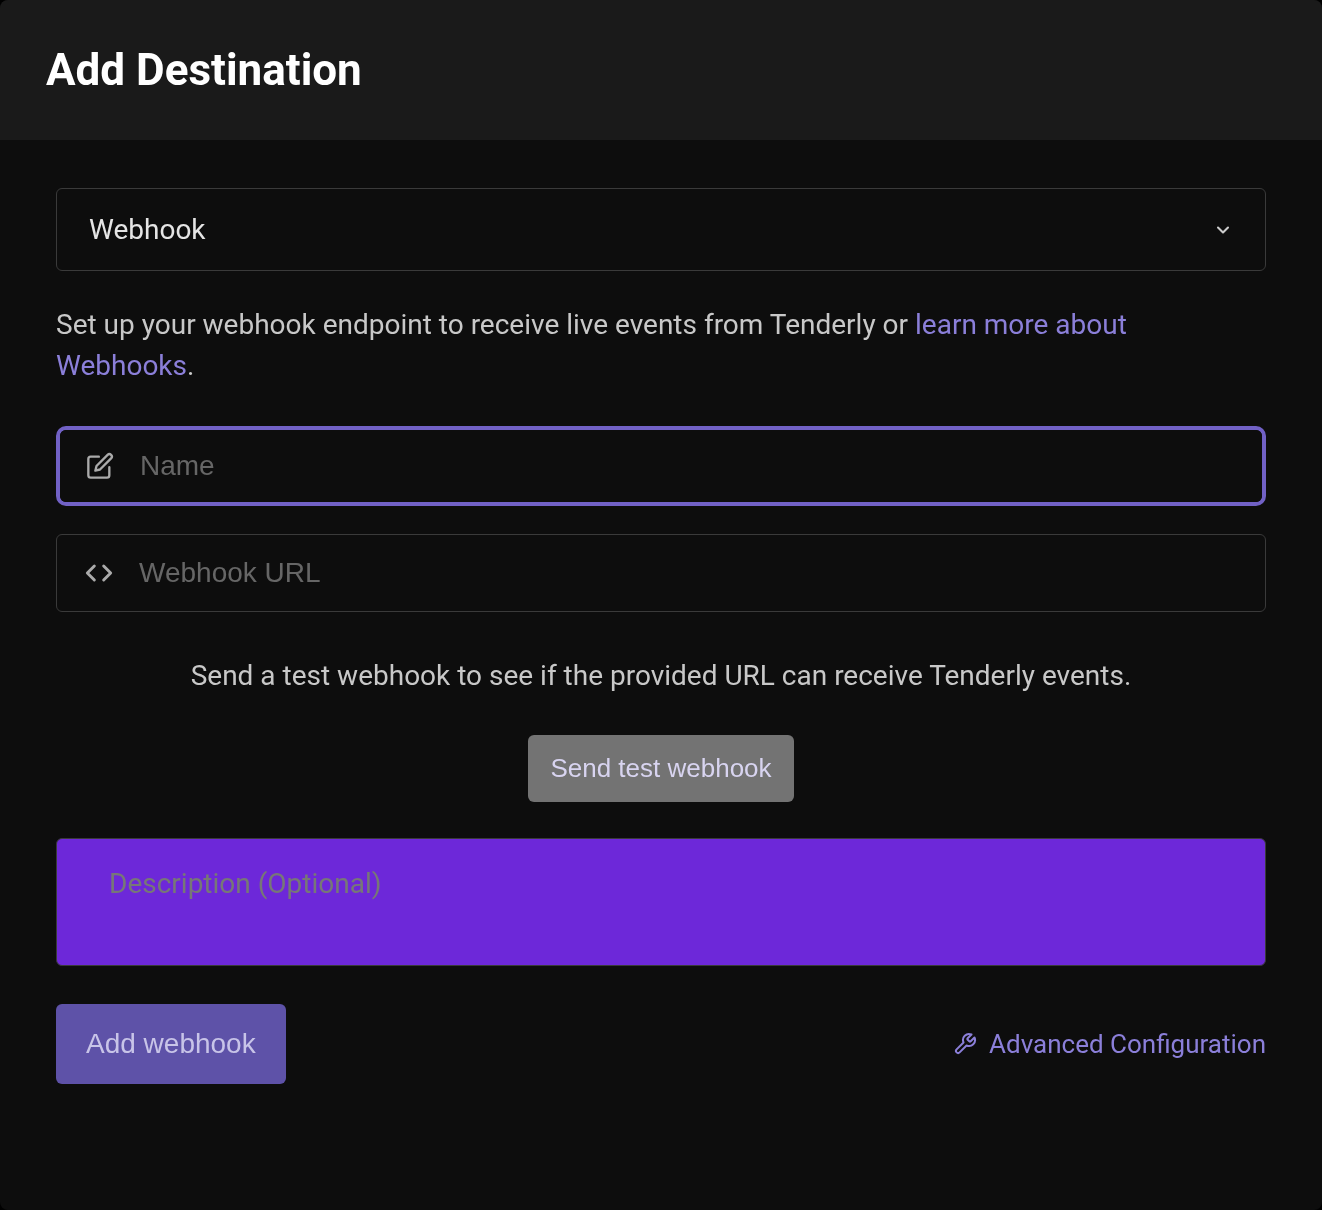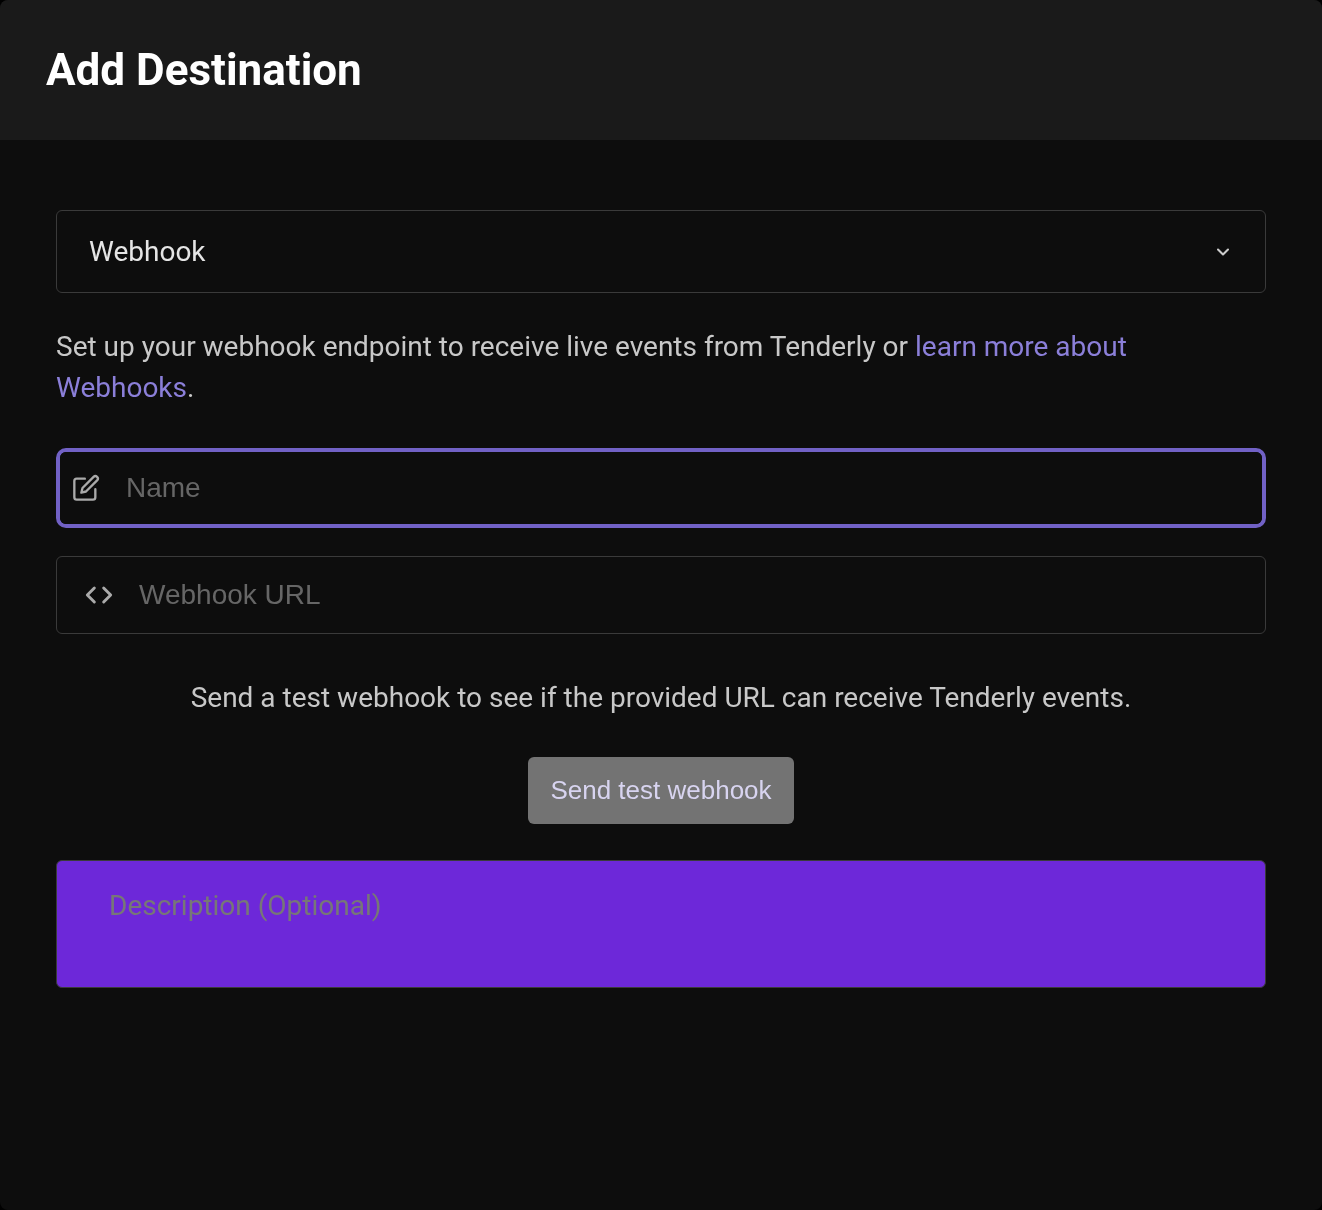--- a/index.html
+++ b/index.html
@@ -56,21 +56,20 @@
       background: #0d0d0d;
       border: 1px solid #3a3a3a;
       border-radius: 6px;
       padding: 24px 32px;
       font-size: 28px;
       color: #e5e5e5;
       cursor: pointer;
       display: flex;
       justify-content: space-between;
       align-items: center;
-      margin-top: 22px;
     }
     .select-chevron {
       width: 20px;
       height: 20px;
       flex-shrink: 0;
     }
     .help-text {
       font-size: 28px;
       line-height: 1.45;
       color: #c8c8c8;
@@ -96,21 +95,21 @@
       align-items: center;
       background: #0d0d0d;
       border: 1px solid #3a3a3a;
       border-radius: 6px;
       padding: 22px 28px;
       gap: 26px;
     }
     .input-wrapper.focused .input-row {
       border: none;
       border-radius: 6px;
-      padding: 20px 12px;
+      padding: 20px 26px;
     }
     .input-icon {
       width: 28px;
       height: 28px;
       flex-shrink: 0;
       color: #999;
     }
     .input-field {
       flex: 1;
       background: transparent;
@@ -242,15 +241,24 @@
 
     <div class="test-row">
       <div class="test-text">Send a test webhook to see if the provided URL can receive Tenderly events.</div>
       <button class="btn">Send test webhook</button>
     </div>
 
     <div class="textarea-wrapper">
       <textarea class="textarea-field" placeholder="Description (Optional)" style=""></textarea>
     </div>
 
+    <div class="footer-row">
+      <button class="btn-primary">Add webhook</button>
+      <div class="advanced-link">
+        <svg class="advanced-icon" viewBox="0 0 24 24" fill="none" stroke="#8b7fd9" stroke-width="2" stroke-linecap="round" stroke-linejoin="round">
+          <path d="M14.7 6.3a1 1 0 0 0 0 1.4l1.6 1.6a1 1 0 0 0 1.4 0l3.77-3.77a6 6 0 0 1-7.94 7.94l-6.91 6.91a2.12 2.12 0 0 1-3-3l6.91-6.91a6 6 0 0 1 7.94-7.94l-3.76 3.76z"></path>
+        </svg>
+        <span>Advanced Configuration</span>
+      </div>
+    </div>
 
   </div>
 </div>
 
 </body></html>

